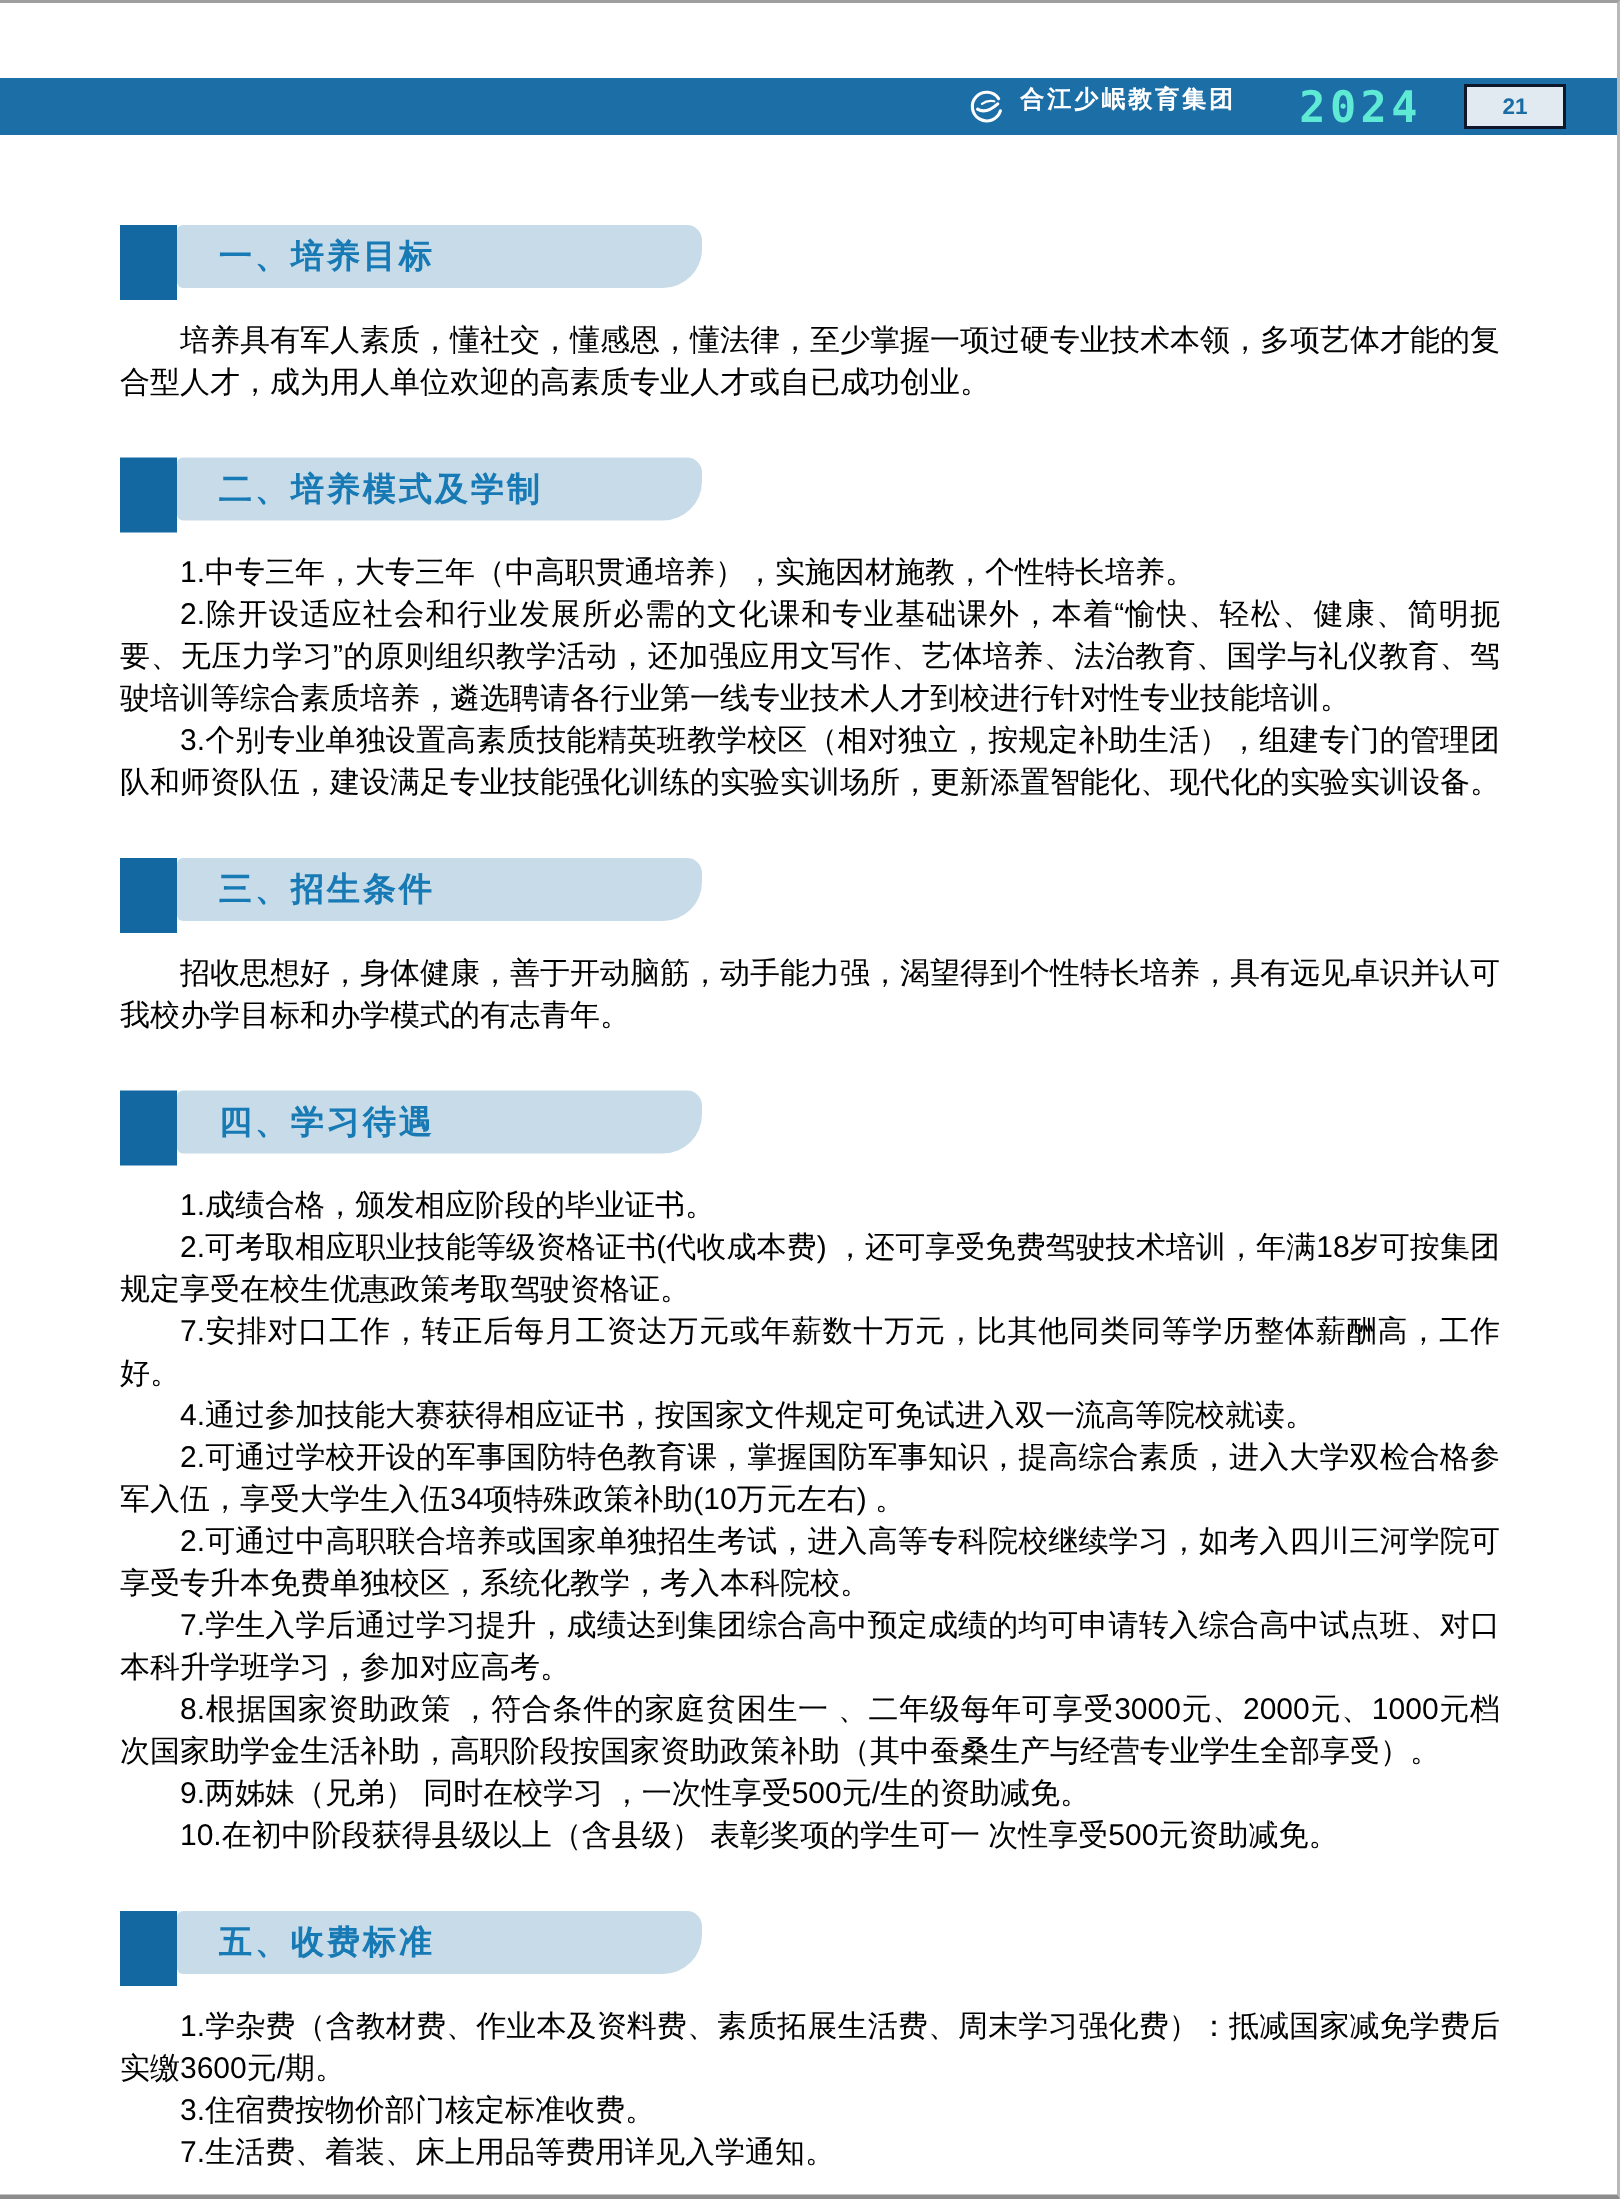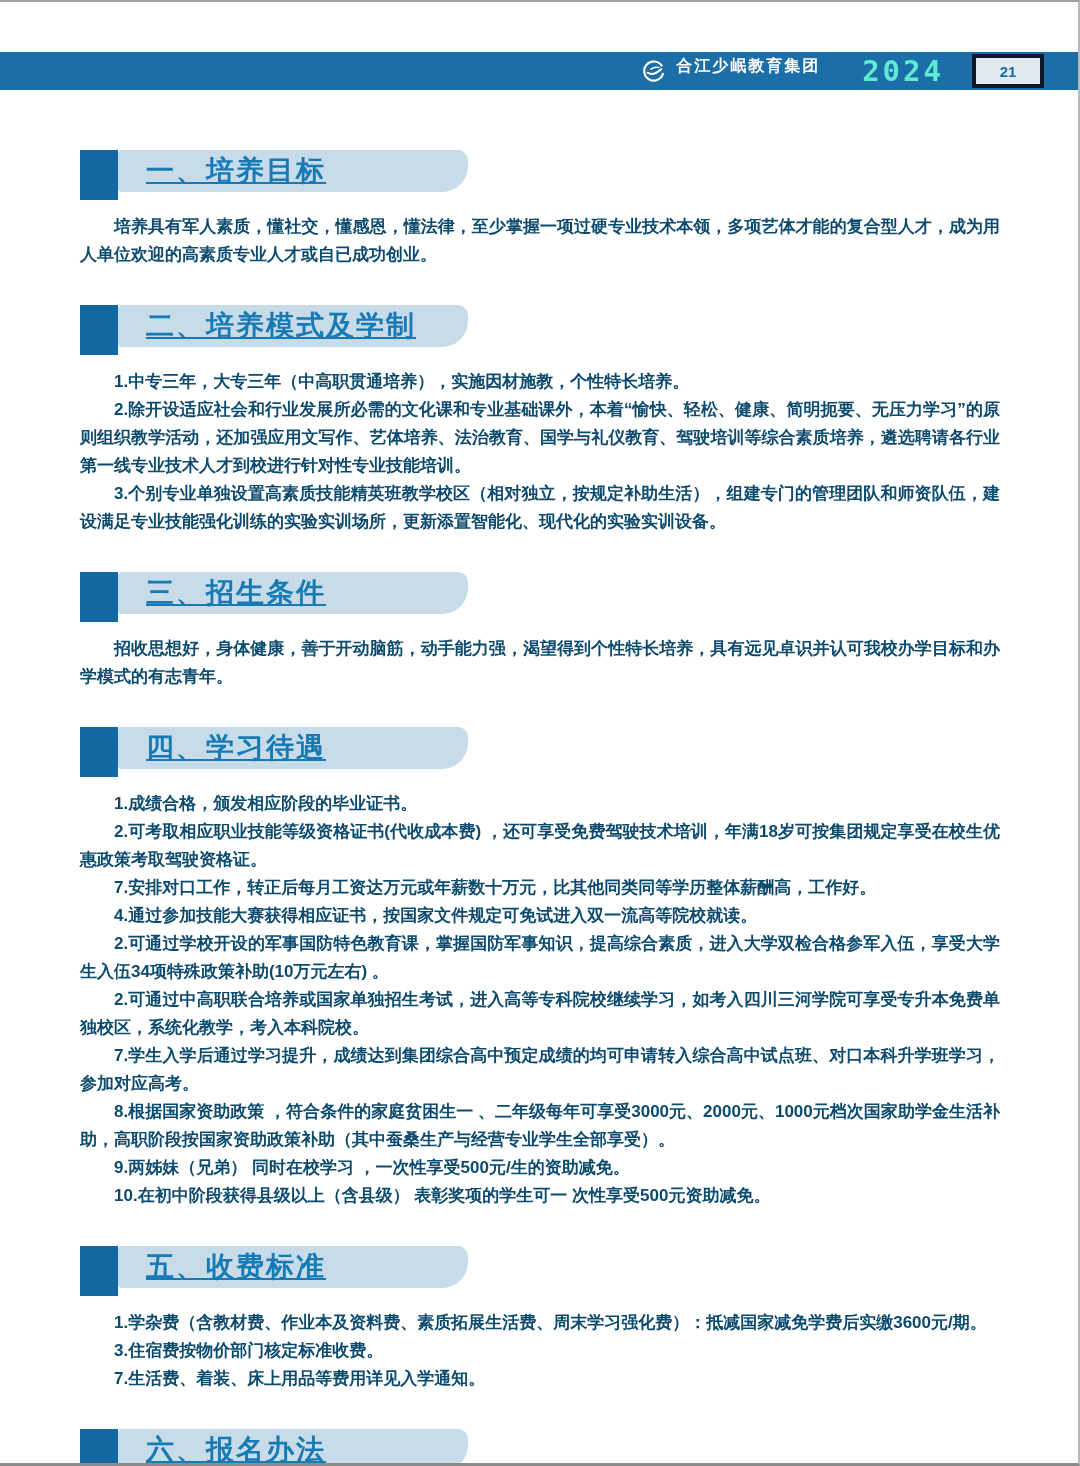--- a/index.html
+++ b/index.html
@@ -42,21 +42,21 @@
     font-size:29px;
     font-weight:bold;
     letter-spacing:3px;
     margin-left:42px;
   }
   .page-badge{
     margin-left:28px;
     min-width:64px;
     height:26px;
     background:#e0eaf0;
-    border:4px solid #0f172a;
+    border:2px solid #0f172a;
     color:#1b6ca3;
     font-size:15px;
     font-weight:bold;
     display:inline-flex;
     align-items:center;
     justify-content:center;
   }
   
   .content{
     padding:60px 78px 0 80px;
@@ -78,33 +78,31 @@
     background:#c7dce8;
     height:42px;
     width:322px;
     display:flex;
     align-items:center;
     padding-left:28px;
     border-radius:4px 10px 26px 4px;
   }
   .sec-title{
     color:#187ab5;
-    font-size:28px;
+    font-size:22px;
     font-weight:bold;
     letter-spacing:2px;
-    text-decoration:underline;
   }
   .para{
     margin:0;
-    font-size:17px;
+    font-size:20px;
     line-height:28px;
     text-align:justify;
     text-indent:2em;
-    color:#0c4a6e;
-    font-weight:bold;
+    color:#000000;
   }
 </style>
 </head>
 <body>
 
 <div class="page">
 
   <div class="top-strip"></div>
 
   <header class="top-bar">

